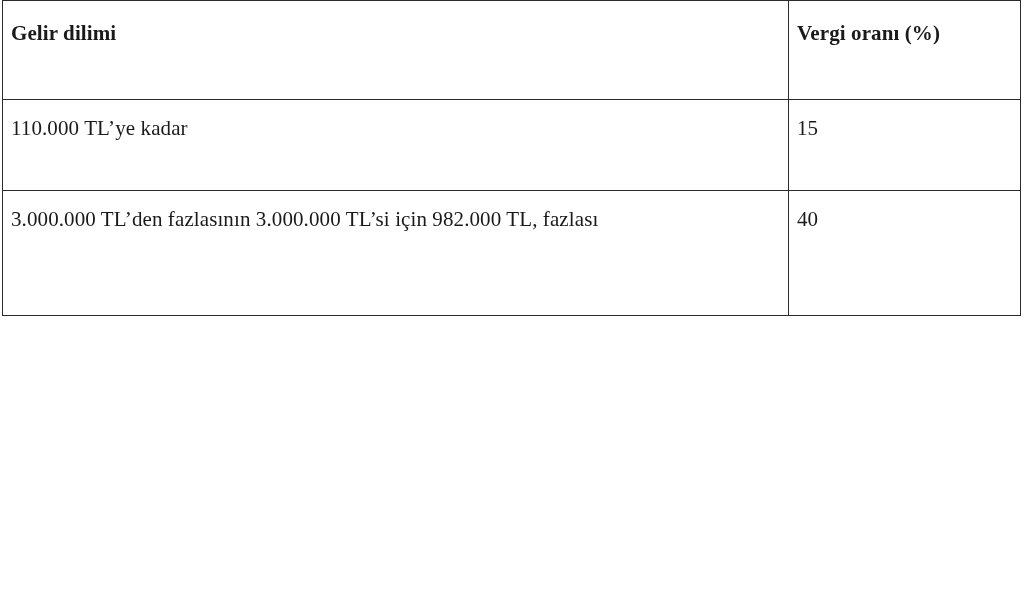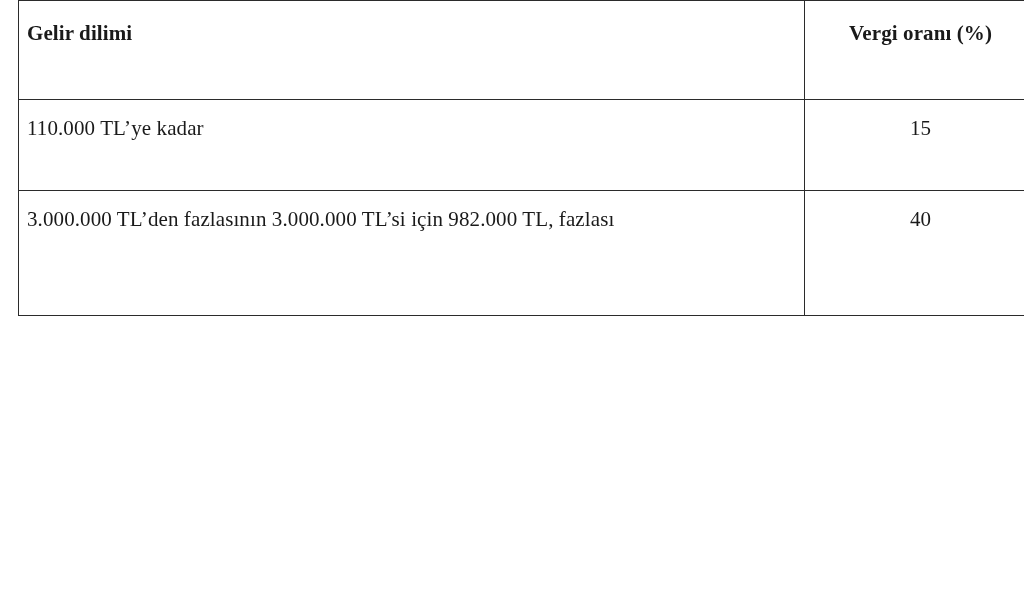--- a/index.html
+++ b/index.html
@@ -13,21 +13,20 @@
     font-family: "Liberation Serif", serif;
     color: #1a1a1a;
     overflow: hidden;
   }
   .page {
     width: 952px;
     height: 616px;
     box-sizing: border-box;
     position: relative;
     background: #ffffff;
-    padding-left: 16px;
   }
   table.tax-table {
     border-collapse: collapse;
     width: 1018px;
     margin-left: 2px;
     table-layout: fixed;
   }
   table.tax-table col.col-bracket { width: 786px; }
   table.tax-table col.col-rate { width: 232px; }
 
@@ -47,21 +46,21 @@
   }
   table.tax-table tbody td {
     font-weight: normal;
     height: 62px;
     margin-left: 45px;
   }
   table.tax-table tbody tr.tall td {
     height: 96px;
   }
   .cell-bracket { text-align: left; }
-  .cell-rate { text-align: center; }
+  .cell-rate { text-align: left; }
 </style>
 </head>
 <body>
 
 <div class="page">
   <table class="tax-table">
     <colgroup>
       <col class="col-bracket">
       <col class="col-rate">
     </colgroup>

